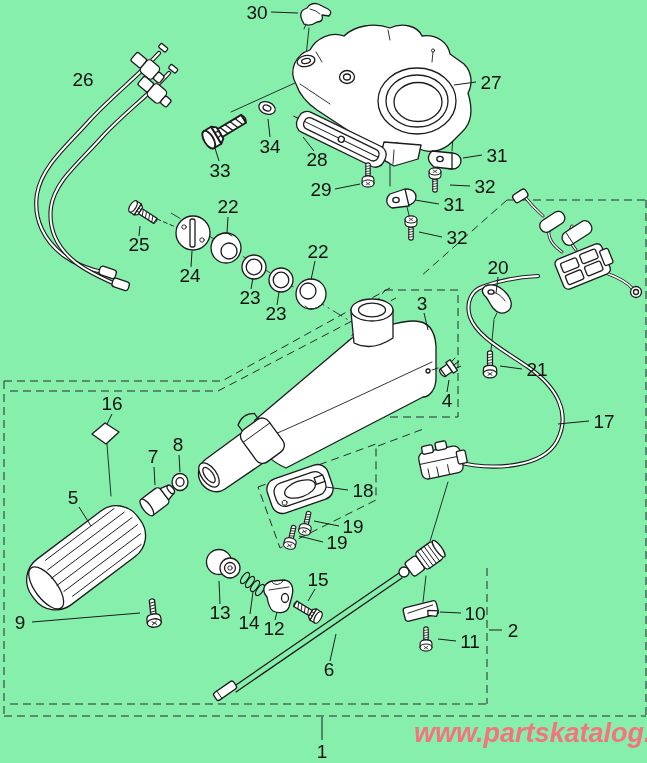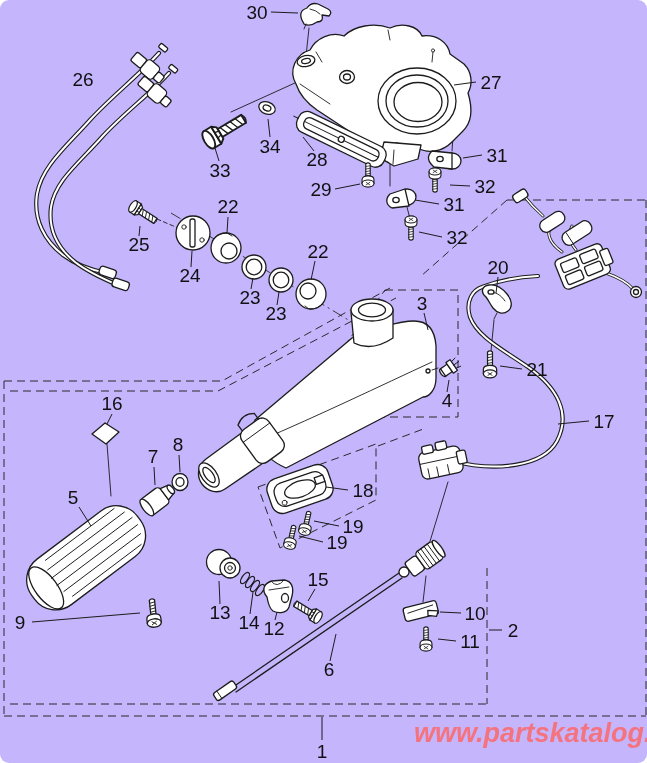--- a/index.html
+++ b/index.html
@@ -1,16 +1,16 @@
 <!DOCTYPE html>
 <html><head>
 <meta charset="utf-8">
 <style>
   html,body{margin:0;padding:0;background:#ffffff;}
-  .stage{position:relative;width:647px;height:763px;background:#c4b5fd;overflow:hidden;border-radius:9px;}
+  .stage{position:relative;width:647px;height:763px;background:#86efac;overflow:hidden;}
   svg{display:block;}
   
   .ln{fill:none;stroke:#1c1c1c;stroke-width:1.3;stroke-linecap:round;stroke-linejoin:round;}
   .thin{stroke-width:0.9;}
   .fw{fill:#ffffff;stroke:#1c1c1c;stroke-width:1.3;stroke-linejoin:round;}
   .dash{fill:none;stroke:#2a2a2a;stroke-width:1;stroke-dasharray:8 5;}
   .dashdot{fill:none;stroke:#2a2a2a;stroke-width:0.9;stroke-dasharray:11 4 2 4;}
   .tube-o{fill:none;stroke:#1c1c1c;stroke-width:4.2;stroke-linecap:round;}
   .tube-i{fill:none;stroke:#ffffff;stroke-width:2;stroke-linecap:round;}
   .wire-o{fill:none;stroke:#1c1c1c;stroke-width:3;stroke-linecap:round;}

